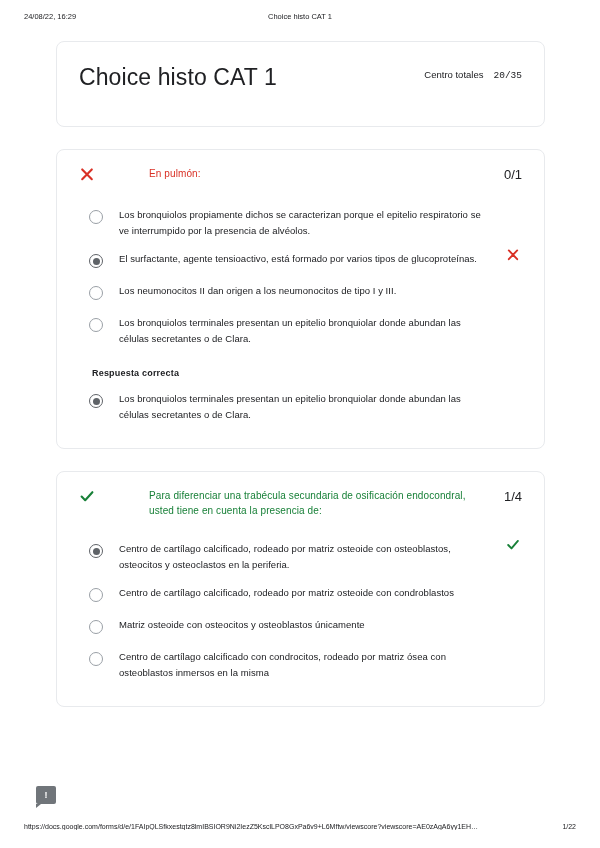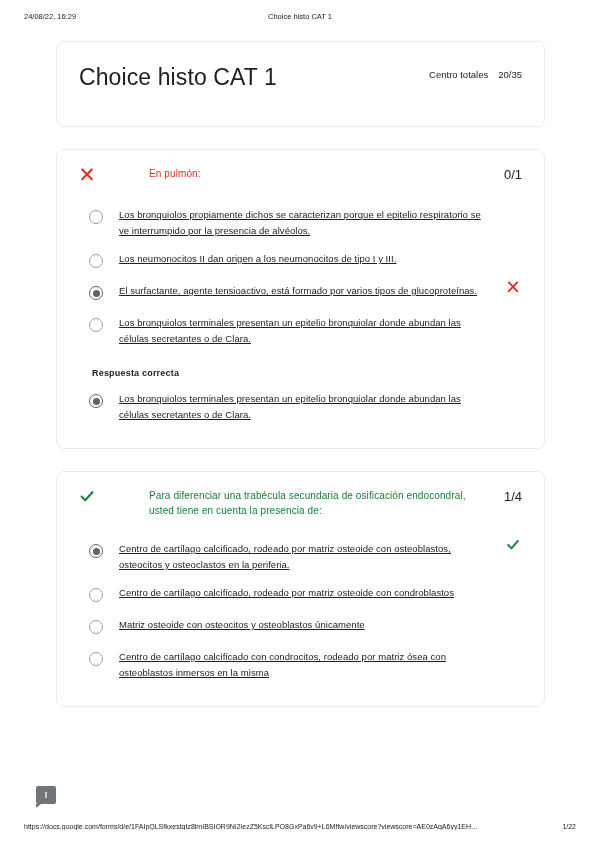--- a/index.html
+++ b/index.html
@@ -80,20 +80,21 @@
   .total-points {
     position: absolute;
     right: 22px;
     top: 27px;
     font-size: 9.5px;
     color: #202124;
     white-space: nowrap;
   }
   .total-points .tp-value {
     margin-left: 10px;
+    font-family: Liberation Mono, monospace;
   }
 
   
   .question {
     padding: 16px 22px 20px 22px;
     position: relative;
   }
   .q-head {
     display: flex;
     align-items: flex-start;
@@ -130,21 +131,20 @@
   .options {
     margin-top: 16px;
   }
   .option {
     display: flex;
     align-items: flex-start;
     padding: 5px 0 5px 0;
     min-height: 22px;
     position: relative;
     padding-right: 34px;
-    text-decoration: underline;
   }
   .radio {
     flex: 0 0 14px;
     width: 14px;
     height: 14px;
     border-radius: 50%;
     border: 1.4px solid #9aa0a6;
     box-sizing: border-box;
     margin: 5px 16px 0 10px;
     position: relative;
@@ -278,32 +278,32 @@
     </div>
 
     <div class="options">
 
       <div class="option">
         <span class="radio"></span>
         <span class="opt-text">Los bronquiolos propiamente dichos se caracterizan porque el epitelio respiratorio se ve interrumpido por la presencia de alvéolos.</span>
       </div>
 
       <div class="option">
-        <span class="radio"></span>
-        <span class="opt-text">Los neumonocitos II dan origen a los neumonocitos de tipo I y III.</span>
-      </div>
-
-      <div class="option">
         <span class="radio selected"></span>
         <span class="opt-text">El surfactante, agente tensioactivo, está formado por varios tipos de glucoproteínas.</span>
         <span class="opt-status">
           <svg width="14" height="14" viewBox="0 0 14 14" aria-hidden="true">
             <path d="M2.8 2.4 L11.2 11.2 M11.2 2.4 L2.8 11.2" stroke="#d93025" stroke-width="1.9" stroke-linecap="round"></path>
           </svg>
         </span>
+      </div>
+
+      <div class="option">
+        <span class="radio"></span>
+        <span class="opt-text">Los neumonocitos II dan origen a los neumonocitos de tipo I y III.</span>
       </div>
 
       <div class="option">
         <span class="radio"></span>
         <span class="opt-text">Los bronquiolos terminales presentan un epitelio bronquiolar donde abundan las células secretantes o de Clara.</span>
       </div>
     </div>
 
     <div class="correct-block">
       <div class="correct-title">Respuesta correcta</div>

